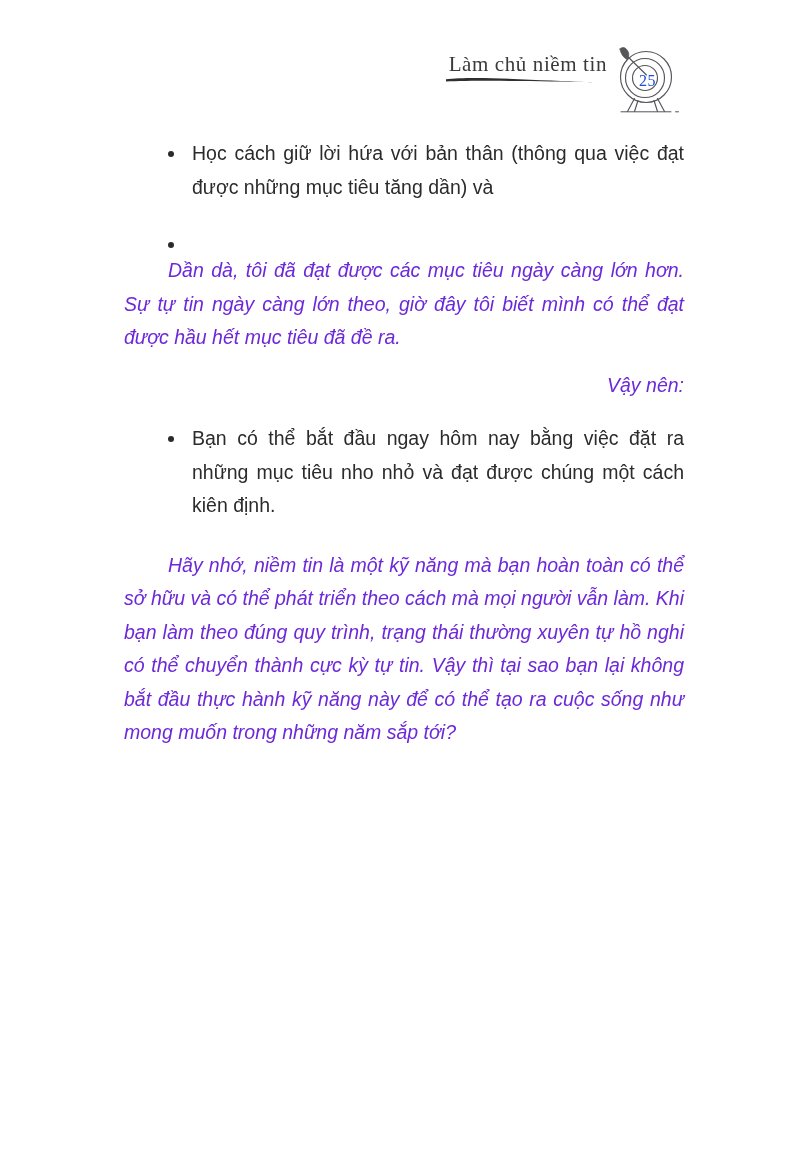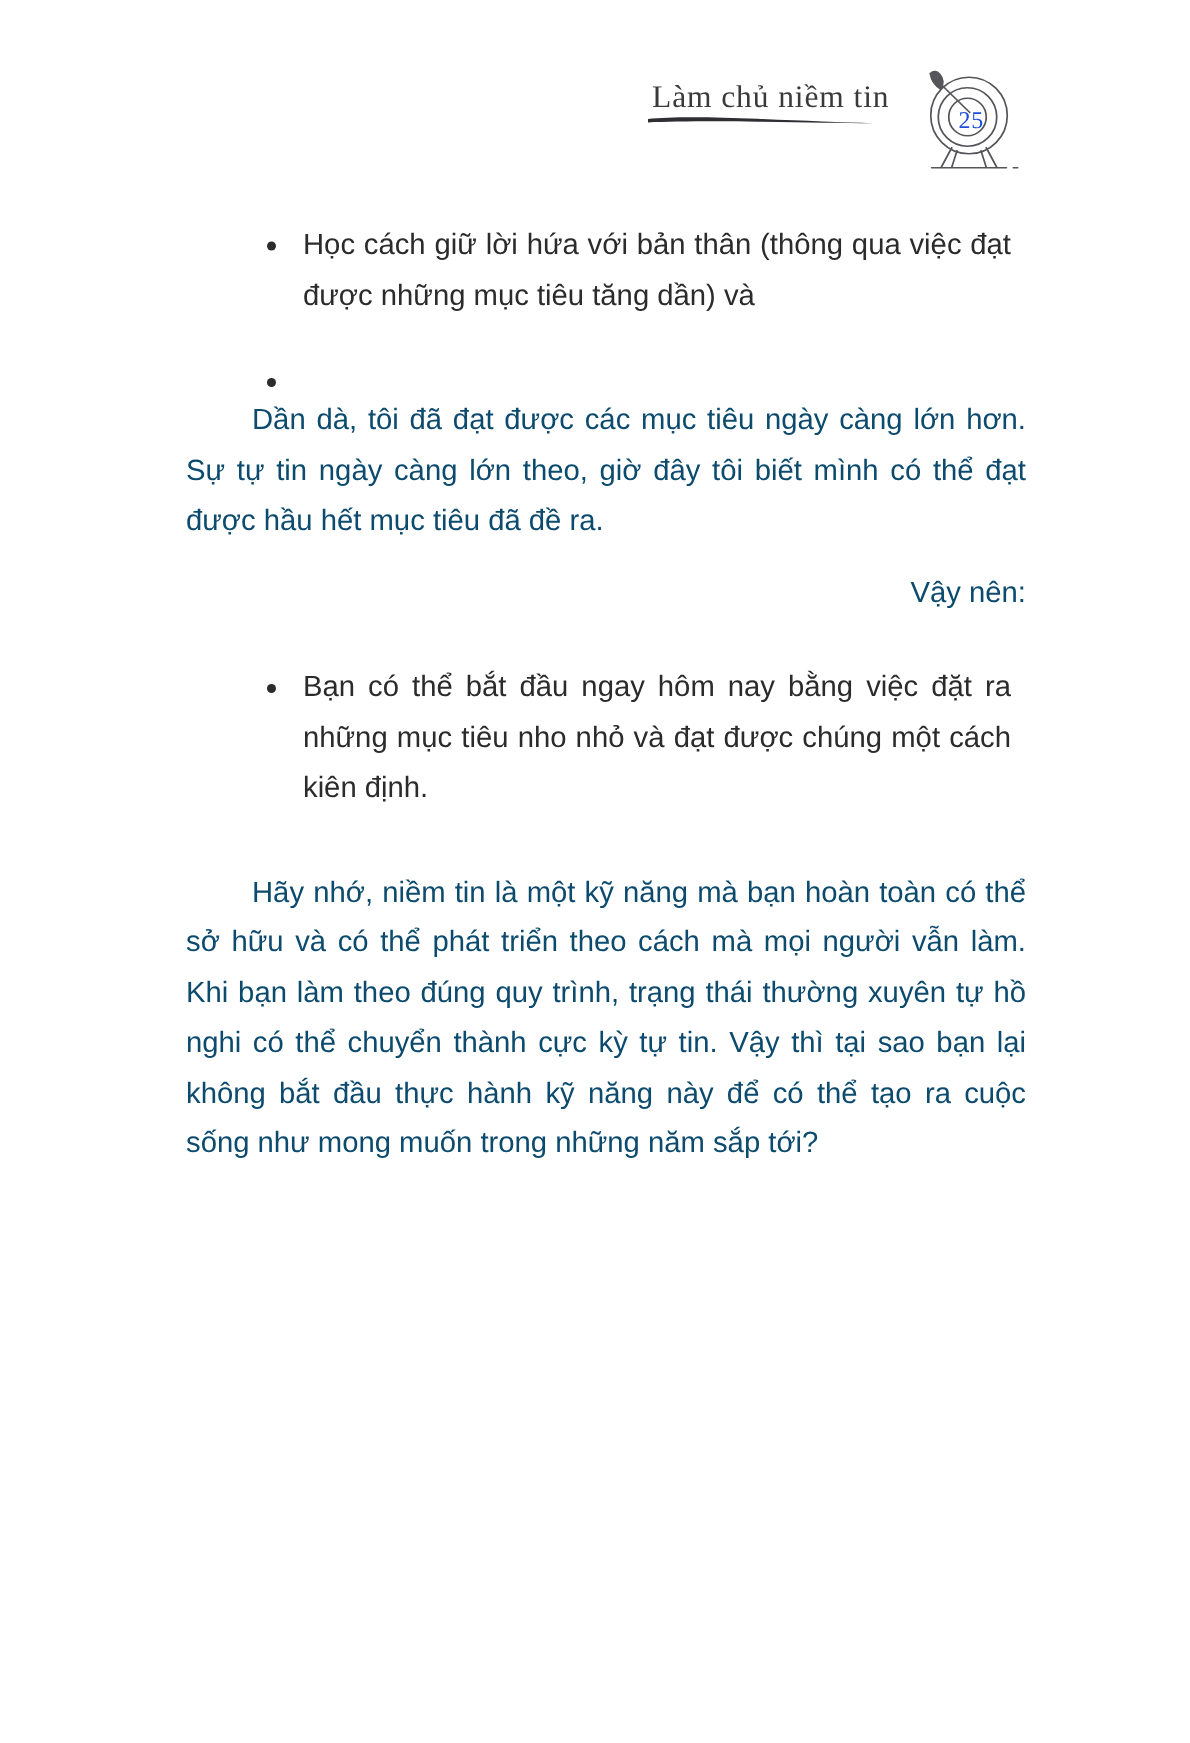--- a/index.html
+++ b/index.html
@@ -23,21 +23,21 @@
     left: 0;
     width: 793px;
     height: 80px;
   }
   .header-inner {
     position: absolute;
     right: 108px;
     top: 0;
     display: flex;
     align-items: flex-start;
-    gap: 14px;
+    gap: 0;
   }
   .header-title-wrap {
     position: relative;
     padding-top: 14px;
   }
   .header-title {
     font-family: "Liberation Serif", serif;
     font-size: 21px;
     font-weight: 400;
     letter-spacing: 0.6px;
@@ -85,31 +85,32 @@
     width: 560px;
   }
 
   p.para {
     margin: 0 0 0 0;
     font-size: 19.5px;
     line-height: 33.5px;
     text-align: justify;
     text-justify: inter-word;
     text-indent: 44px;
-    color: #0c4a6e;
+    color: #6d28d9;
     font-weight: 400;
+    font-style: italic;
   }
   p.para.nojustify { text-align: right; }
 
   .gap-sm { height: 14px; }
   .gap-md { height: 20px; }
   .gap-lg { height: 26px; }
 
   ul.bullets {
-    margin: 10px;
+    margin: 0;
     padding: 0;
     list-style: none;
   }
   ul.bullets li {
     position: relative;
     padding-left: 68px;
     font-size: 19.5px;
     line-height: 33.5px;
     text-align: justify;
     text-justify: inter-word;

